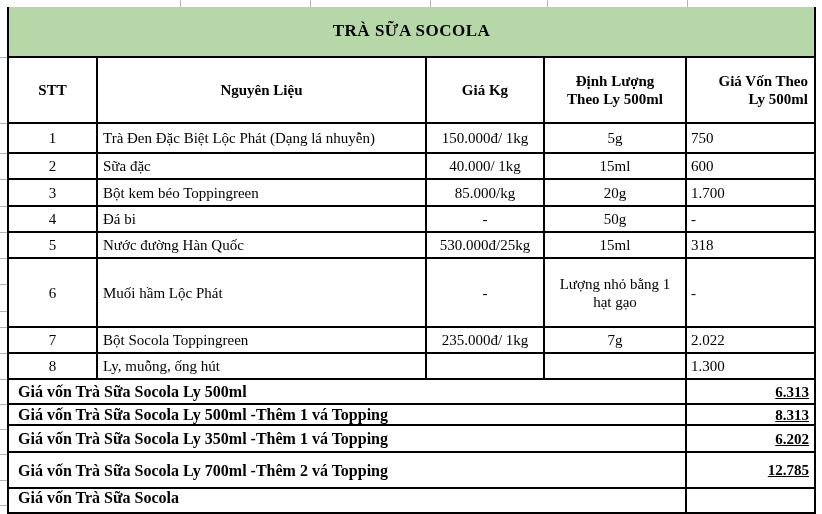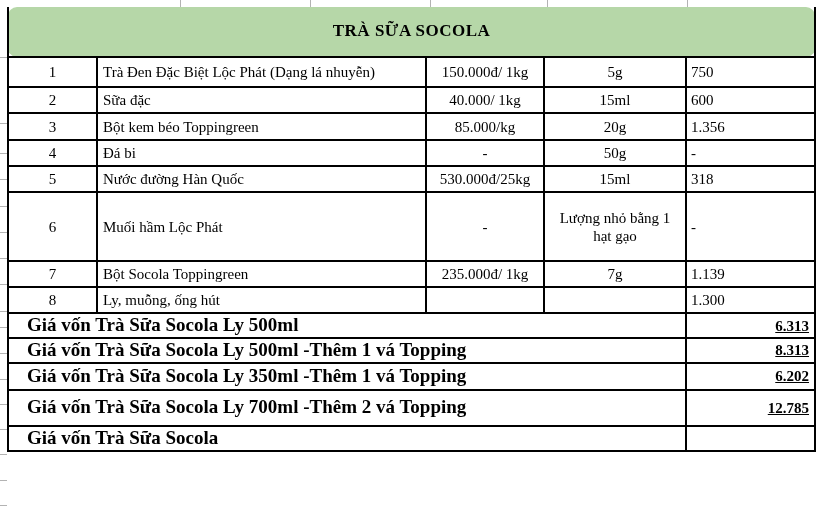--- a/index.html
+++ b/index.html
@@ -42,22 +42,22 @@
     white-space: pre-line;
     font-size: 15px;
   }
   td.head.ar { text-align: right; padding-right: 6px; }
   td.ac { text-align: center; }
   td.al { text-align: left; padding-left: 5px; }
   td.ar { text-align: left; padding-right: 5px; }
   td.sum-label {
     font-weight: bold;
     text-align: left;
-    padding-left: 18px;
-    font-size: 19px;
+    padding-left: 9px;
+    font-size: 16px;
   }
   td.sum-value {
     font-weight: bold;
     text-align: right;
     padding-right: 5px;
     text-decoration: underline;
   }
   tr.partial td {
     vertical-align: top;
     line-height: 1;
@@ -100,44 +100,53 @@
     <colgroup>
       <col style="width:89px">
       <col style="width:329px">
       <col style="width:118px">
       <col style="width:142px">
       <col style="width:129px">
     </colgroup>
 
     <tbody>
         <tr style="height:50px">
-      <td colspan="5" class="title-cell" style="background: rgb(182, 215, 168); border-radius: 9px;">TRÀ SỮA SOCOLA</td>
-    </tr>
-
+      <td colspan="5" class="title-cell" style="background: rgb(182, 215, 168);">TRÀ SỮA SOCOLA</td>
+    </tr>
+
+    <tr style="height:66px">
+      <td class="head">STT</td>
+      <td class="head">Nguyên Liệu</td>
+      <td class="head">Giá Kg</td>
+      <td class="head">Định Lượng
+Theo Ly 500ml</td>
+      <td class="head ar">Giá Vốn Theo
+Ly 500ml</td>
+    </tr>
 
     <tr style="height:30px">
       <td class="ac">1</td>
       <td class="al">Trà Đen Đặc Biệt Lộc Phát (Dạng lá nhuyễn)</td>
       <td class="ac">150.000đ/ 1kg</td>
       <td class="ac">5g</td>
       <td class="ar">750</td>
     </tr>
     <tr style="height:26px">
       <td class="ac">2</td>
       <td class="al">Sữa đặc</td>
       <td class="ac">40.000/ 1kg</td>
       <td class="ac">15ml</td>
       <td class="ar">600</td>
     </tr>
     <tr style="height:27px">
       <td class="ac">3</td>
       <td class="al">Bột kem béo Toppingreen</td>
       <td class="ac">85.000/kg</td>
       <td class="ac">20g</td>
-      <td class="ar">1.356</td>
+      <td class="ar">1.700</td>
     </tr>
     <tr style="height:26px">
       <td class="ac">4</td>
       <td class="al">Đá bi</td>
       <td class="ac">-</td>
       <td class="ac">50g</td>
       <td class="ar">-</td>
     </tr>
     <tr style="height:26px">
       <td class="ac">5</td>
@@ -151,21 +160,21 @@
       <td class="al">Muối hầm Lộc Phát</td>
       <td class="ac">-</td>
       <td class="ac">Lượng nhỏ bằng 1 hạt gạo</td>
       <td class="ar">-</td>
     </tr>
     <tr style="height:26px">
       <td class="ac">7</td>
       <td class="al">Bột Socola Toppingreen</td>
       <td class="ac">235.000đ/ 1kg</td>
       <td class="ac">7g</td>
-      <td class="ar">1.139</td>
+      <td class="ar">2.022</td>
     </tr>
     <tr style="height:26px">
       <td class="ac">8</td>
       <td class="al">Ly, muỗng, ống hút</td>
       <td class="ac"></td>
       <td class="ac"></td>
       <td class="ar">1.300</td>
     </tr>
 
     <tr style="height:25px">

